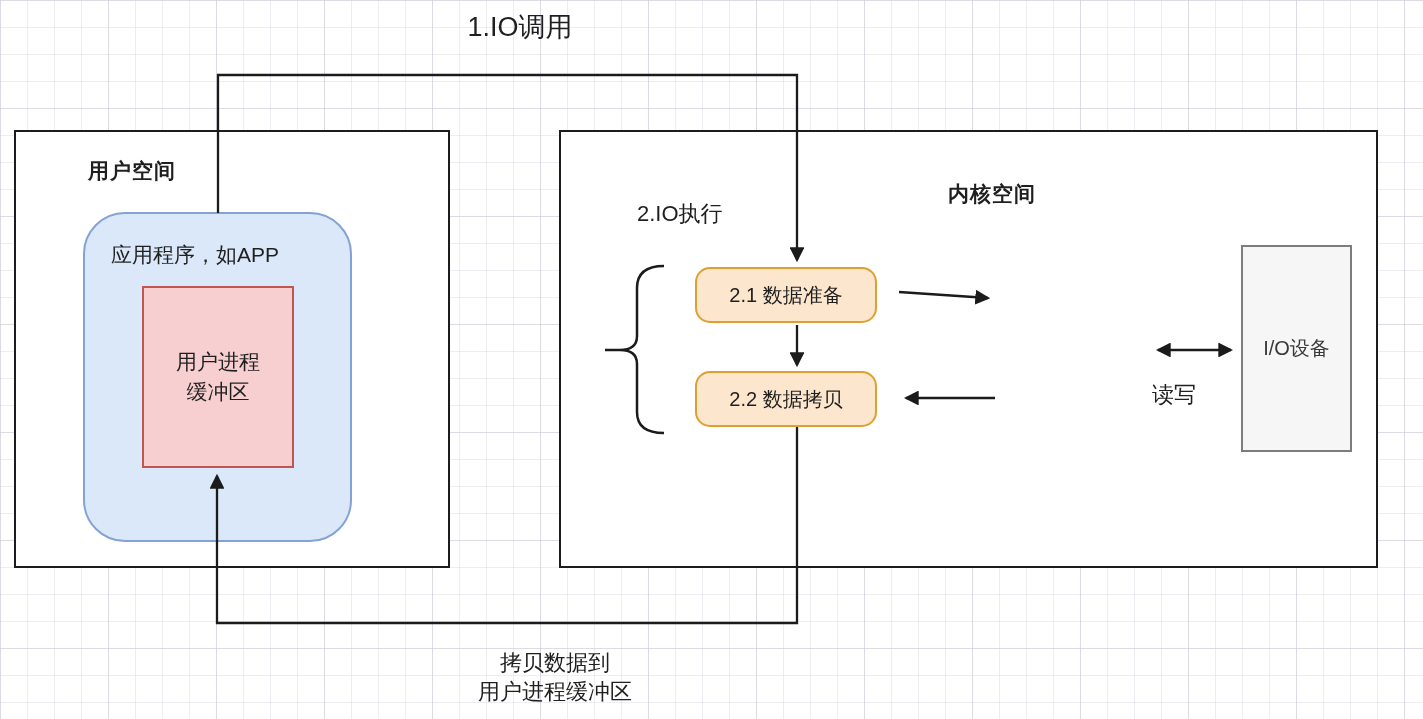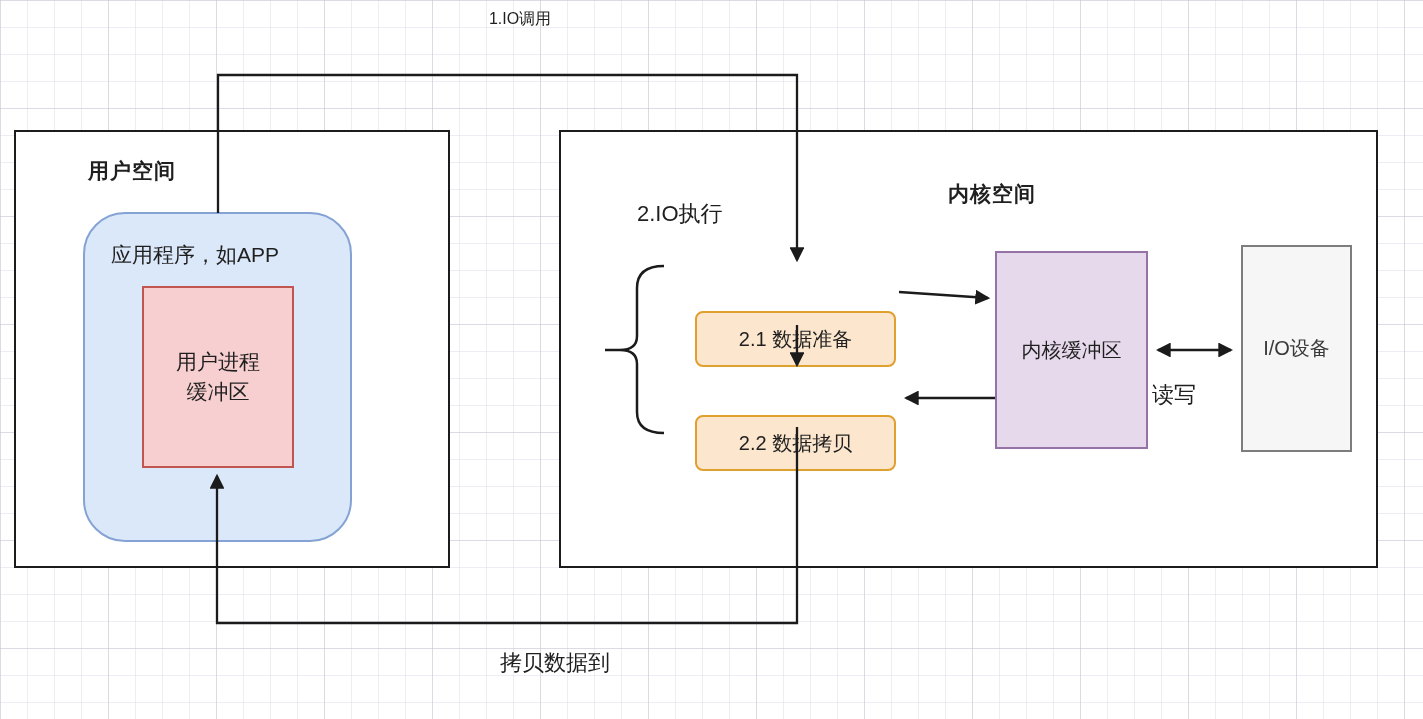--- a/index.html
+++ b/index.html
@@ -37,44 +37,44 @@
   
   #user-buffer {
     left:142px; top:286px; width:152px; height:182px;
     background:#f8cfd0; border:2px solid #c0564f; z-index:1;
     display:flex; flex-direction:column; align-items:center; justify-content:center;
     font-size:21px; line-height:30px; text-align:left;
   }
 
   
   .step-box {
-    left:695px; width:201px; height:56px;
-    background:#fce6cd; border:2.5px solid #dfa02f; border-radius:8px; z-index:1;
-    display:flex; align-items:center; justify-content:center; font-size:20px;margin-top:44px;
+    left:695px; width:182px; height:56px;
+    background:#fce6cd; border:2.5px solid #dfa02f; border-radius:15px; z-index:1;
+    display:flex; align-items:center; justify-content:center; font-size:20px;
   }
   #step-1 { top:267px; }
   #step-2 { top:371px; }
 
   
   #kernel-buffer {
     left:995px; top:251px; width:153px; height:198px;
     background:#e6d9ec; border:2px solid #9673a6; z-index:1;
     display:flex; align-items:center; justify-content:center; font-size:20px;
   }
 
   
   #io-device {
     left:1241px; top:245px; width:111px; height:207px;
     background:#f6f6f6; border:2px solid #7d7d7d; z-index:1;
     display:flex; align-items:center; justify-content:center; font-size:20px; color:#3a3a3a;
   }
 
   
   .flabel { z-index:4; font-size:22px; }
-  #io-call-label  { left:420px; top:9px;   width:200px; text-align:center; font-size:16px; }
+  #io-call-label  { left:420px; top:9px;   width:200px; text-align:center; font-size:27px; }
   #io-exec-label  { left:637px; top:199px; }
   #rw-label       { left:1152px; top:380px; }
   #copy-label     { left:445px; top:648px; width:220px; text-align:center; line-height:29px; }
 
   svg.overlay { position:absolute; left:0; top:0; z-index:3; pointer-events:none; }
 </style>
 </head>
 <body>
 
 <div class="canvas">
@@ -88,23 +88,20 @@
     <span>缓冲区</span>
   </div>
 
   <div class="abs step-box" id="step-1">
     <span>2.1 数据准备</span>
   </div>
   <div class="abs step-box" id="step-2">
     <span>2.2 数据拷贝</span>
   </div>
 
-  <div class="abs" id="kernel-buffer">
-    <span>内核缓冲区</span>
-  </div>
   <div class="abs" id="io-device">
     <span>I/O设备</span>
   </div>
 
   <svg class="overlay" width="1423" height="719" viewBox="0 0 1423 719">
     <defs>
       <marker id="mArrow" viewBox="0 0 10 10" refX="8.5" refY="5" markerWidth="6.5" markerHeight="6.5" orient="auto-start-reverse">
         <path d="M0,0 L10,5 L0,10 z" fill="#1b1b1b"></path>
       </marker>
     </defs>
@@ -134,15 +131,16 @@
   <div class="abs space-title" id="kernel-space-title">内核空间</div>
 
   <div class="abs" id="app-label">应用程序，如APP</div>
 
   <div class="abs flabel" id="io-exec-label">2.IO执行</div>
 
   <div class="abs flabel" id="rw-label">读写</div>
 
   <div class="abs flabel" id="copy-label">
     <div>拷贝数据到</div>
+    <div>用户进程缓冲区</div>
   </div>
 
 </div>
 
 </body></html>

